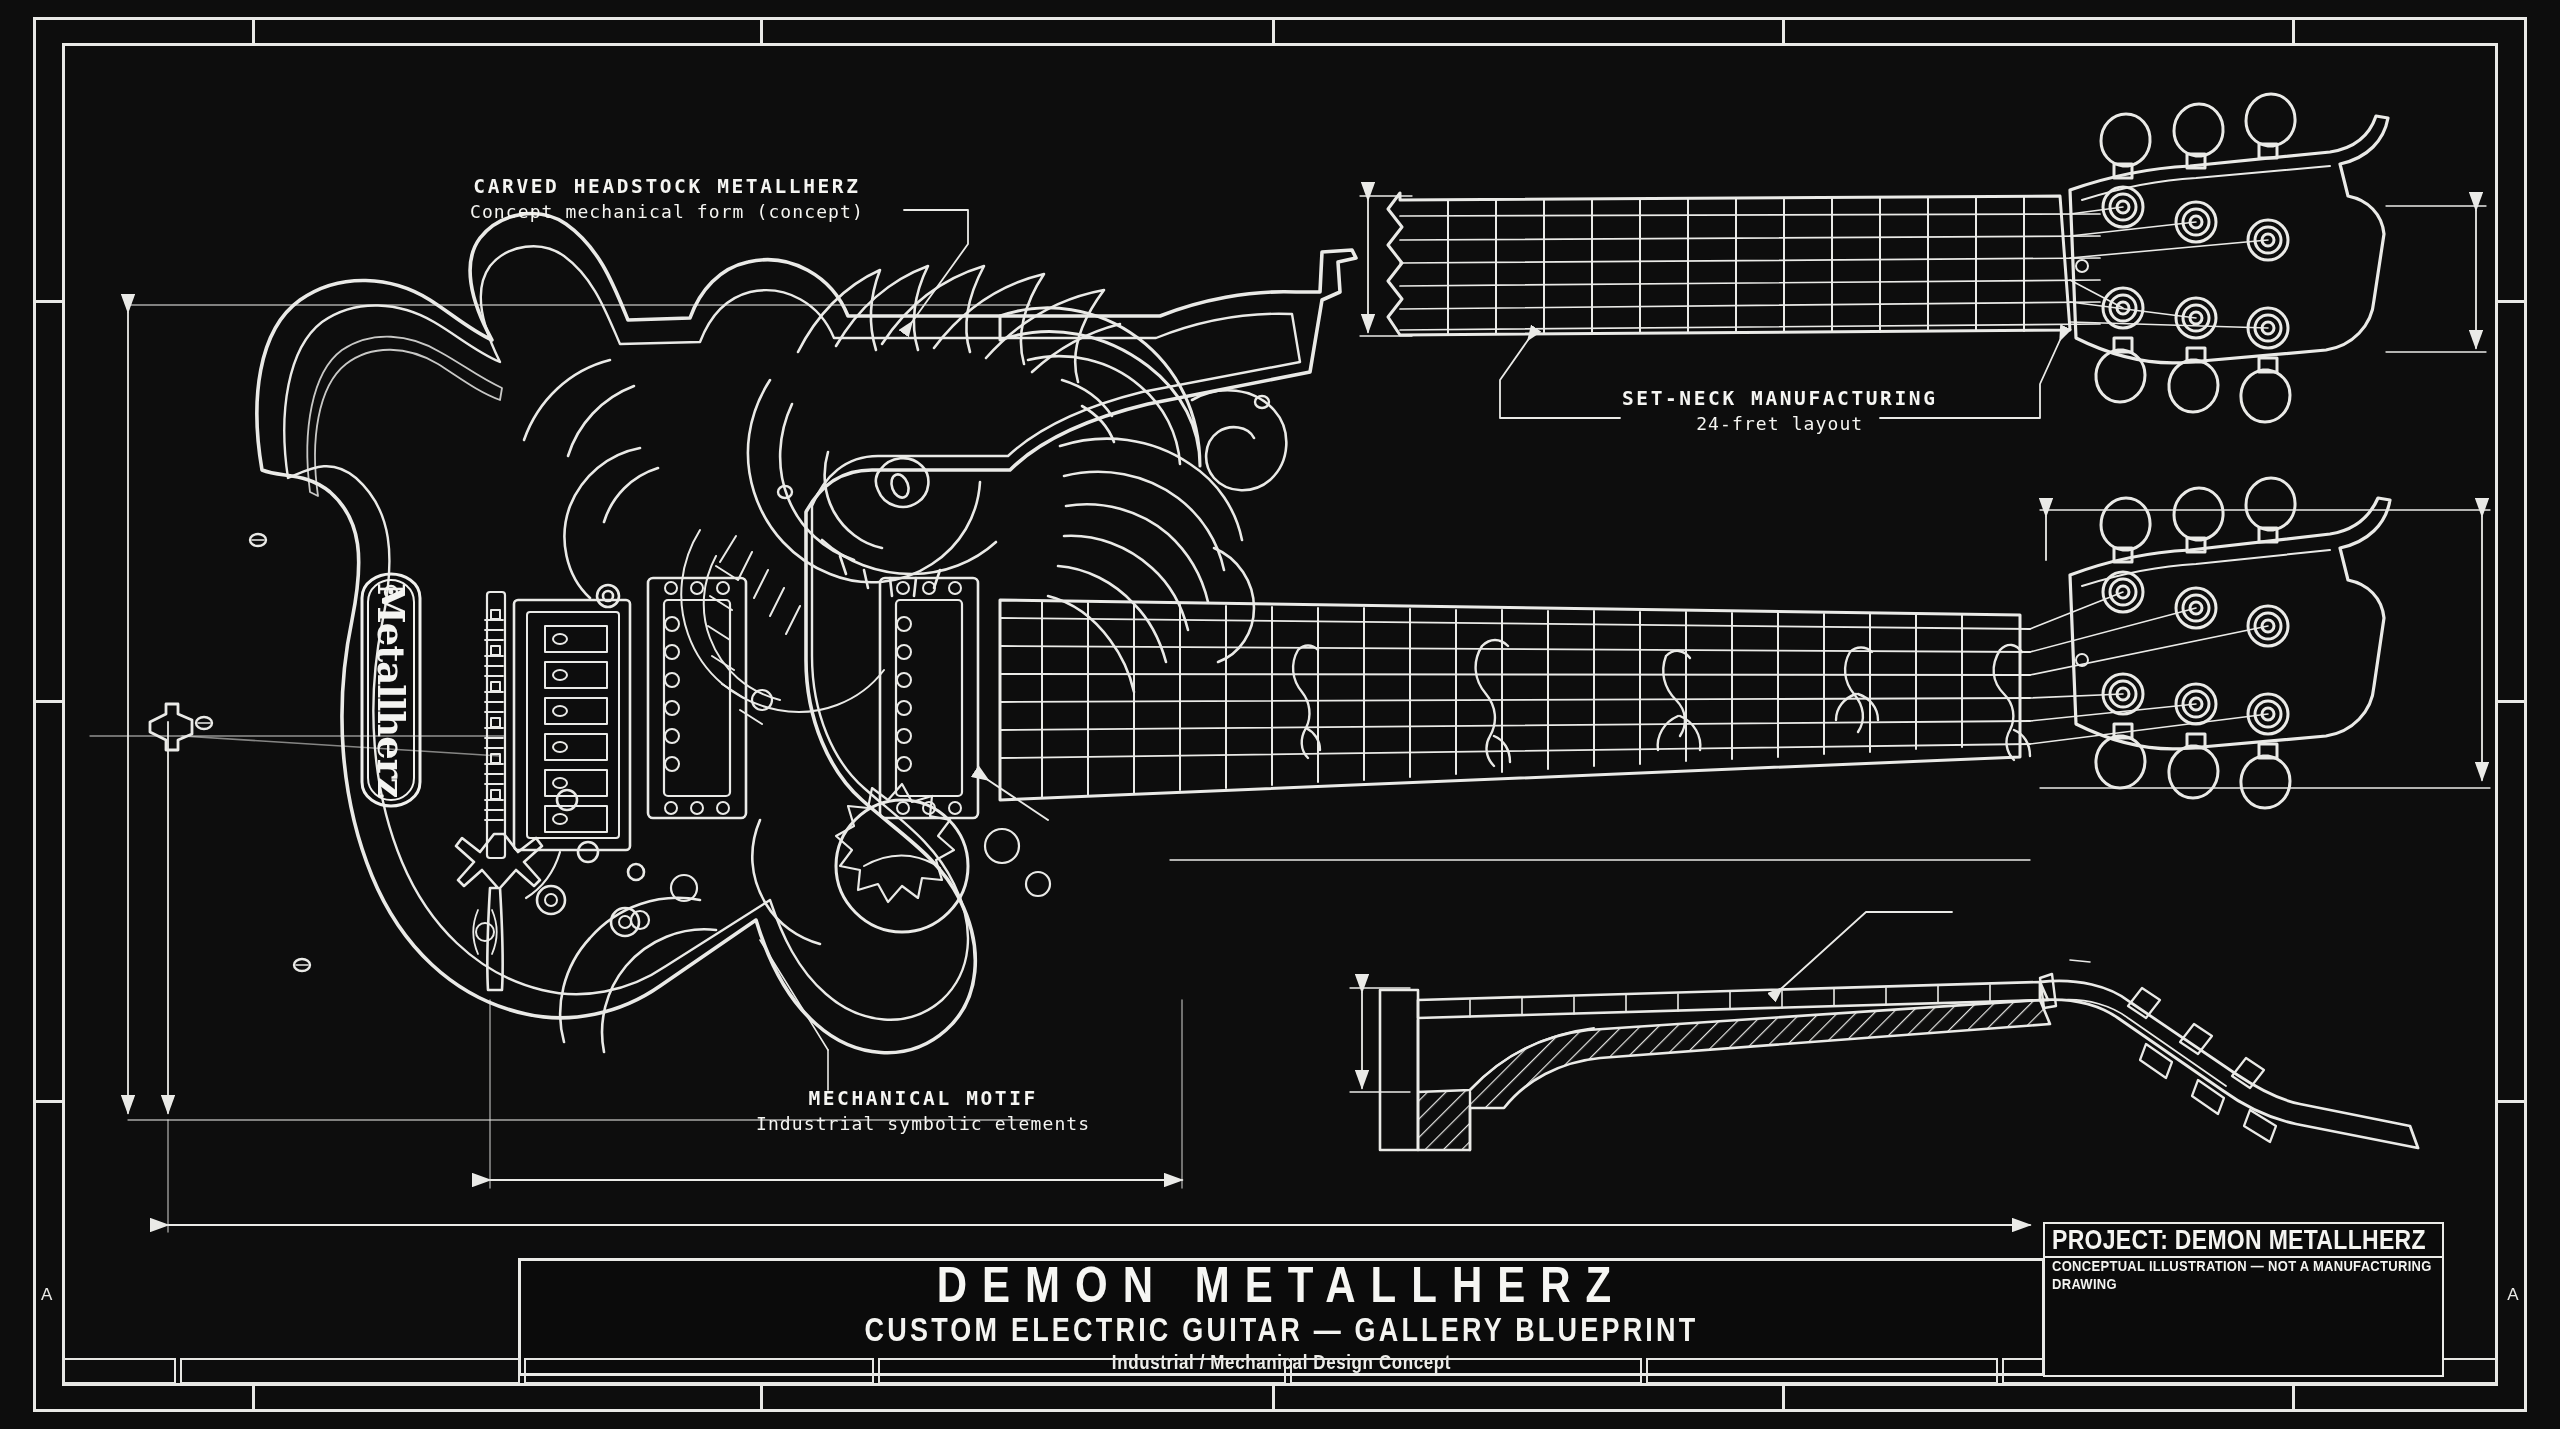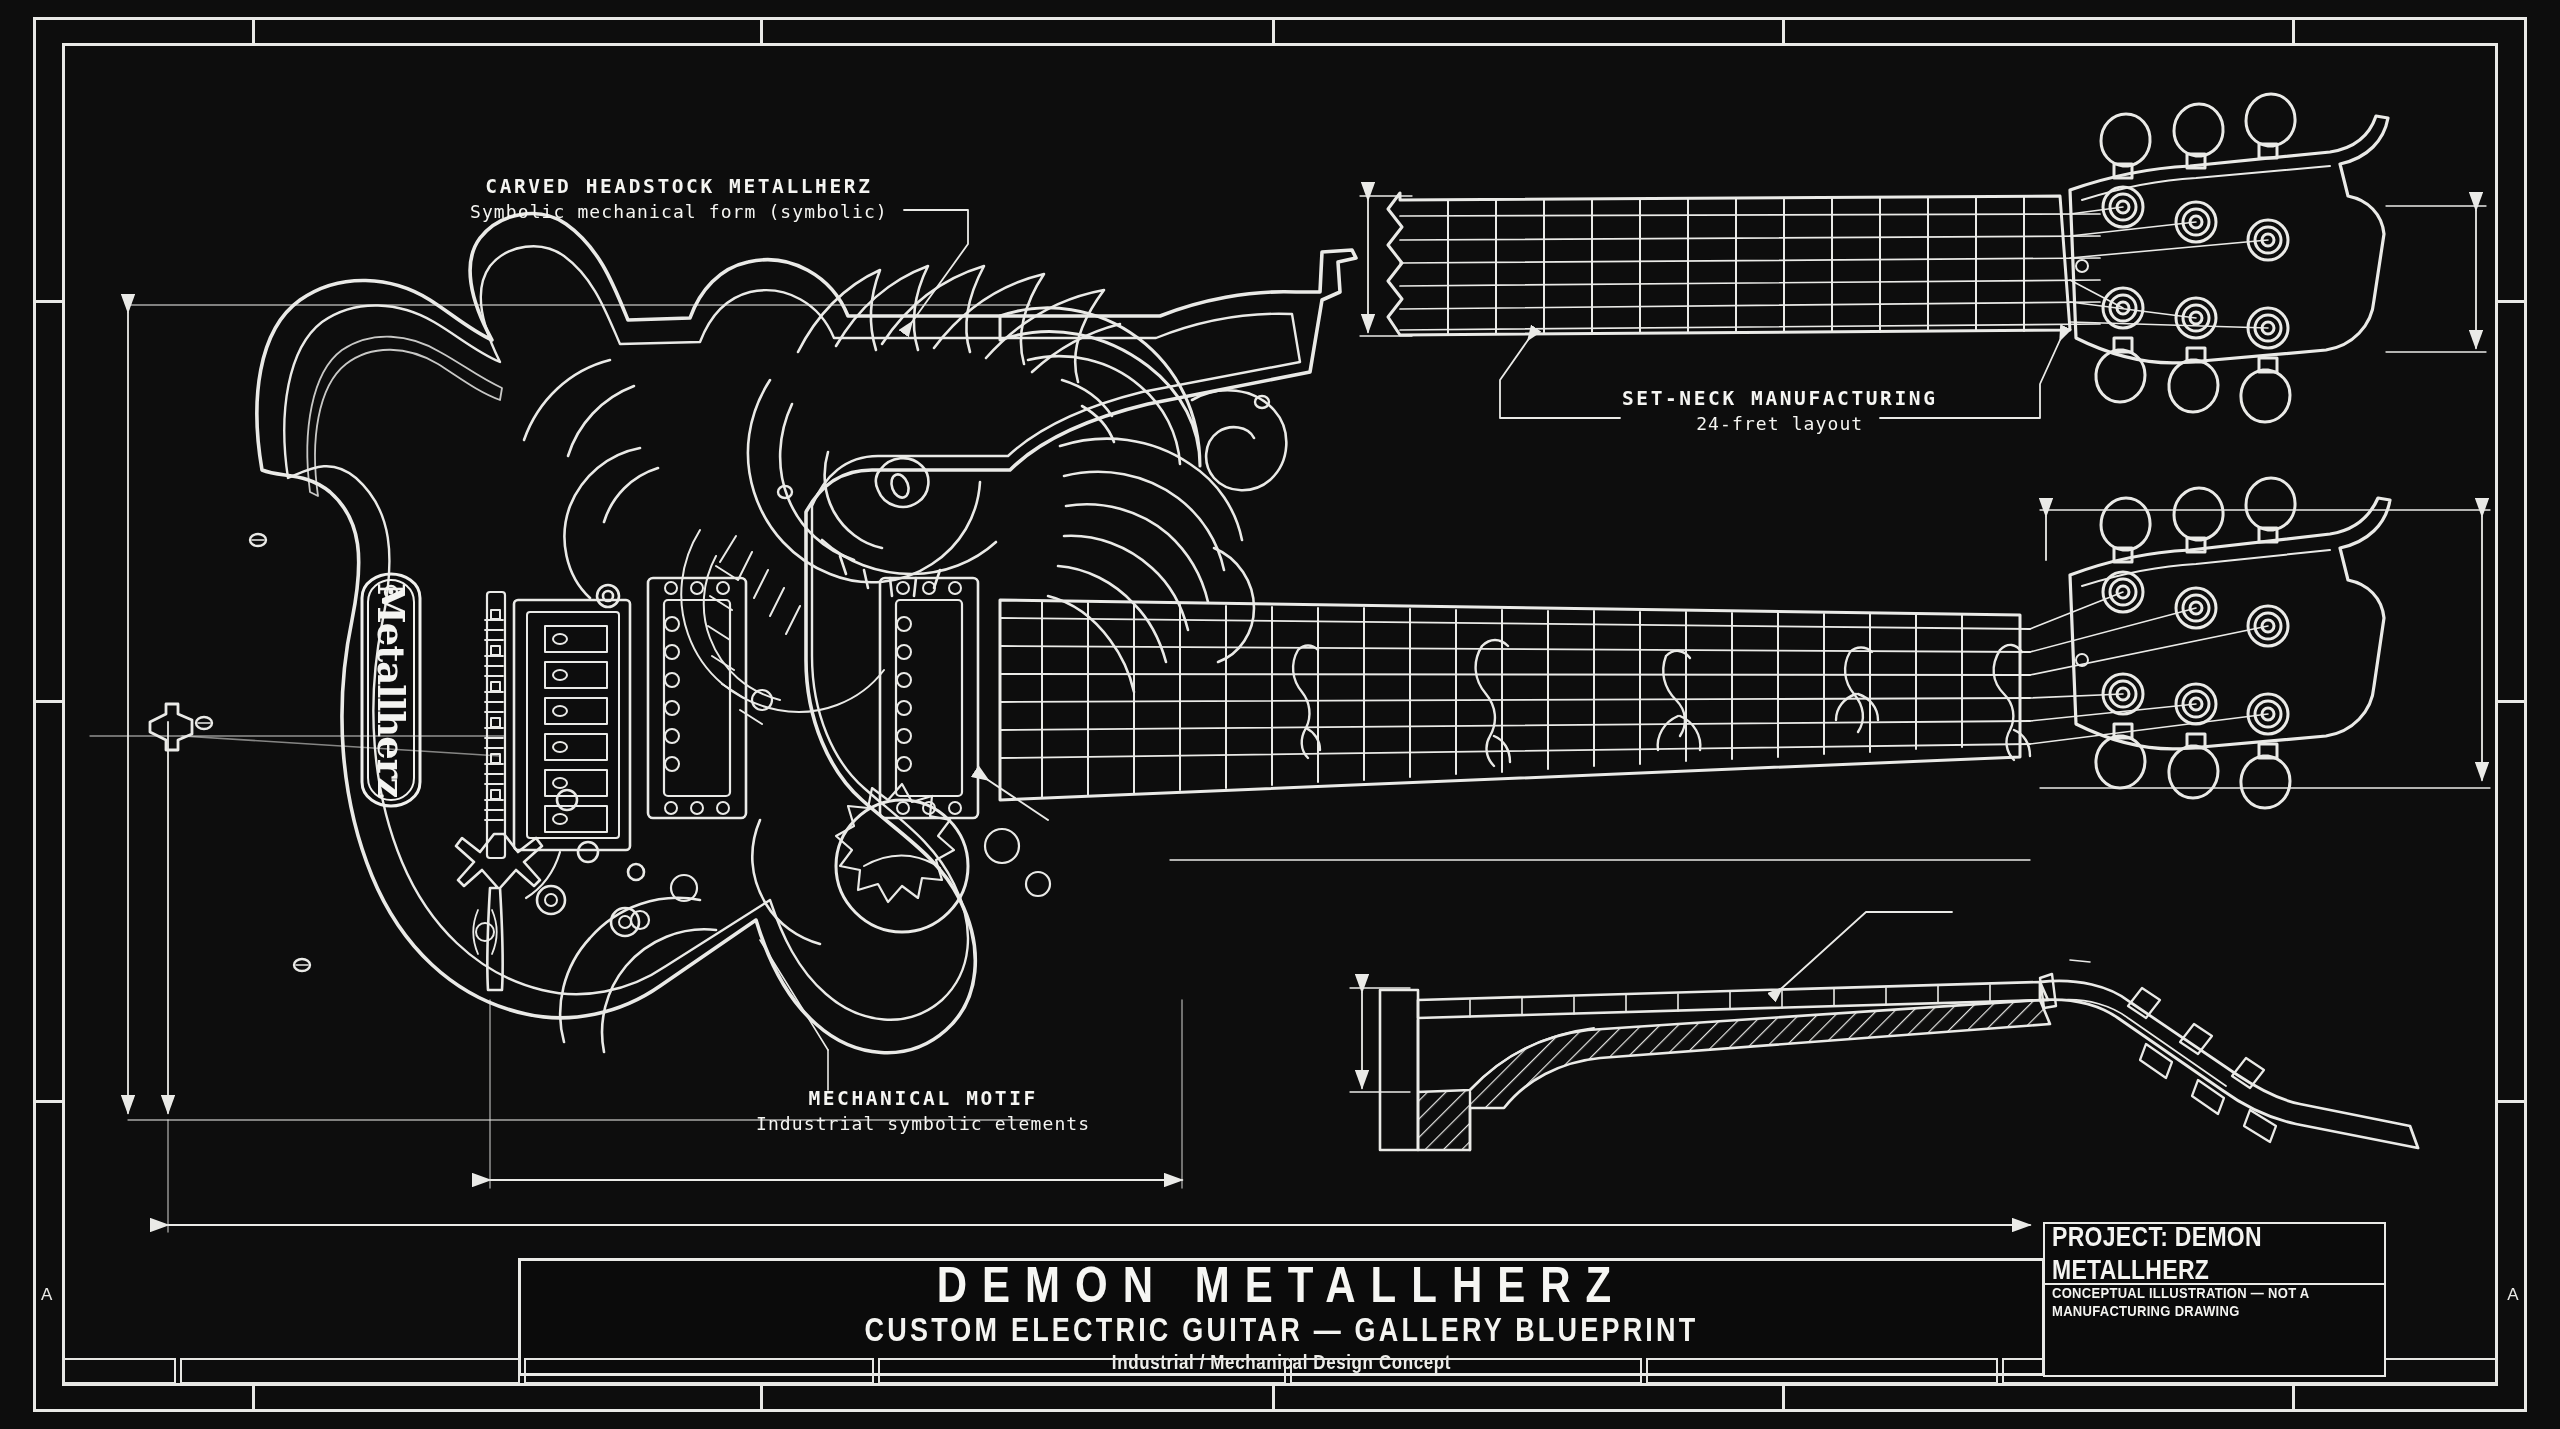--- a/index.html
+++ b/index.html
@@ -121,21 +121,21 @@
     font-size: 17px;
     letter-spacing: .6px;
     color: #ededea;
     transform: scaleY(1.15);
     transform-origin: center;
   }
   
   #infoblock {
     position: absolute;
     left: 2043px; top: 1222px;
-    width: 343px; height: 155px;
+    width: 401px; height: 155px;
     border: 2px solid #eaeae7;
     background: #0b0b0b;
     font-family: "Liberation Sans Narrow", "Liberation Sans", sans-serif;
     color: #f4f4f1;
   }
   #infoblock .ib-row {
     border-bottom: 2px solid #eaeae7;
     padding: 2px 7px 3px 7px;
   }
   #infoblock .ib-row:last-child { border-bottom: none; }
@@ -746,21 +746,21 @@
   <div class="zone-tick" style="left:33px;top:1100px;width:29px;height:3px;"></div>
   <div class="zone-tick" style="right:33px;top:300px;width:29px;height:3px;"></div>
   <div class="zone-tick" style="right:33px;top:700px;width:29px;height:3px;"></div>
   <div class="zone-tick" style="right:33px;top:1100px;width:29px;height:3px;"></div>
 
   <div class="zone-letter" style="left:41px;top:1285px;">A</div>
   <div class="zone-letter" style="right:41px;top:1285px;">A</div>
 
   <div class="callout" style="left:470px;top:174px;">
     <div class="c-title">CARVED HEADSTOCK METALLHERZ</div>
-    <div class="c-sub">Symbolic mechanical form (symbolic)</div>
+    <div class="c-sub">Concept mechanical form (concept)</div>
   </div>
 
   <div class="callout" style="left:1622px;top:386px;">
     <div class="c-title">SET-NECK MANUFACTURING</div>
     <div class="c-sub">24-fret layout</div>
   </div>
 
   <div class="callout" style="left:756px;top:1086px;">
     <div class="c-title">MECHANICAL MOTIF</div>
     <div class="c-sub">Industrial symbolic elements</div>

